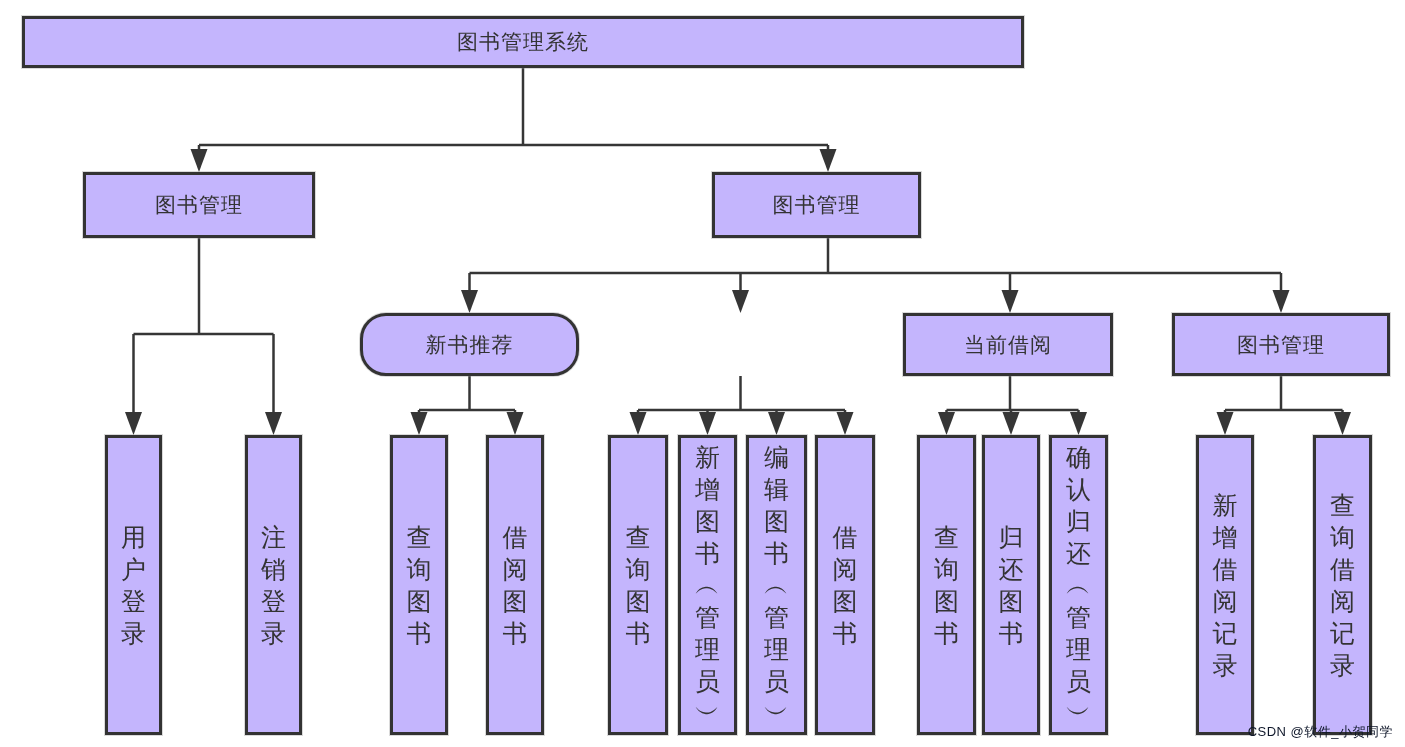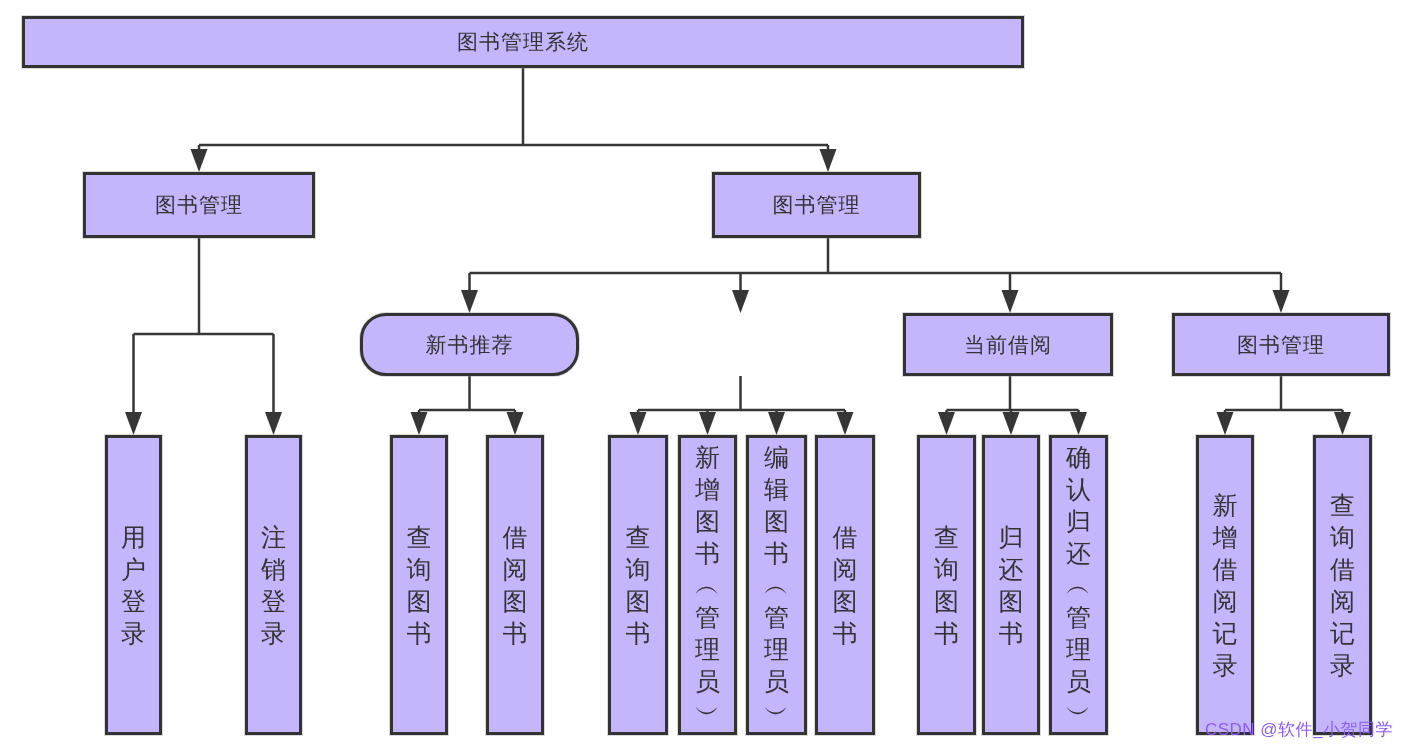--- a/index.html
+++ b/index.html
@@ -43,22 +43,22 @@
   }
   .vnode .vchar {
     display: block;
     line-height: 32px;
     text-align: center;
   }
   .watermark {
     position: absolute;
     right: 12px;
     bottom: 6px;
-    font-size: 17px;
-    color: #8b5cf6;
+    font-size: 13px;
+    color: #0f172a;
     letter-spacing: 0.5px;
     z-index: 5;
     white-space: nowrap;
     text-align: right;
   }
 </style>
 </head>
 <body>
 
 <div class="canvas">

